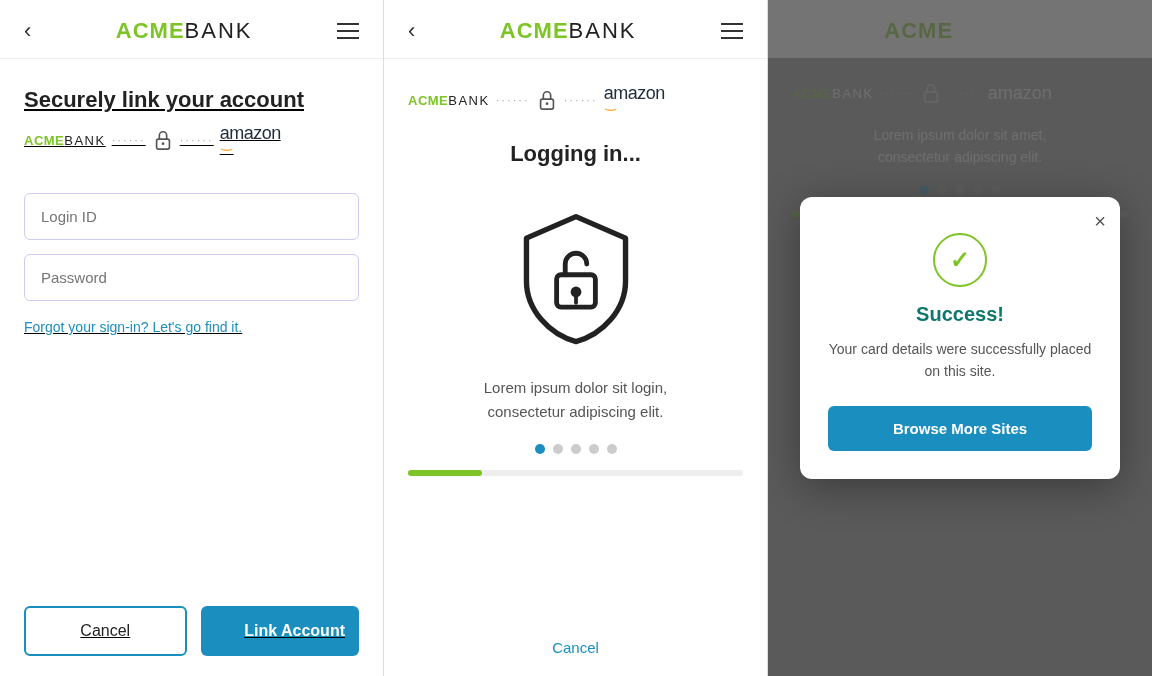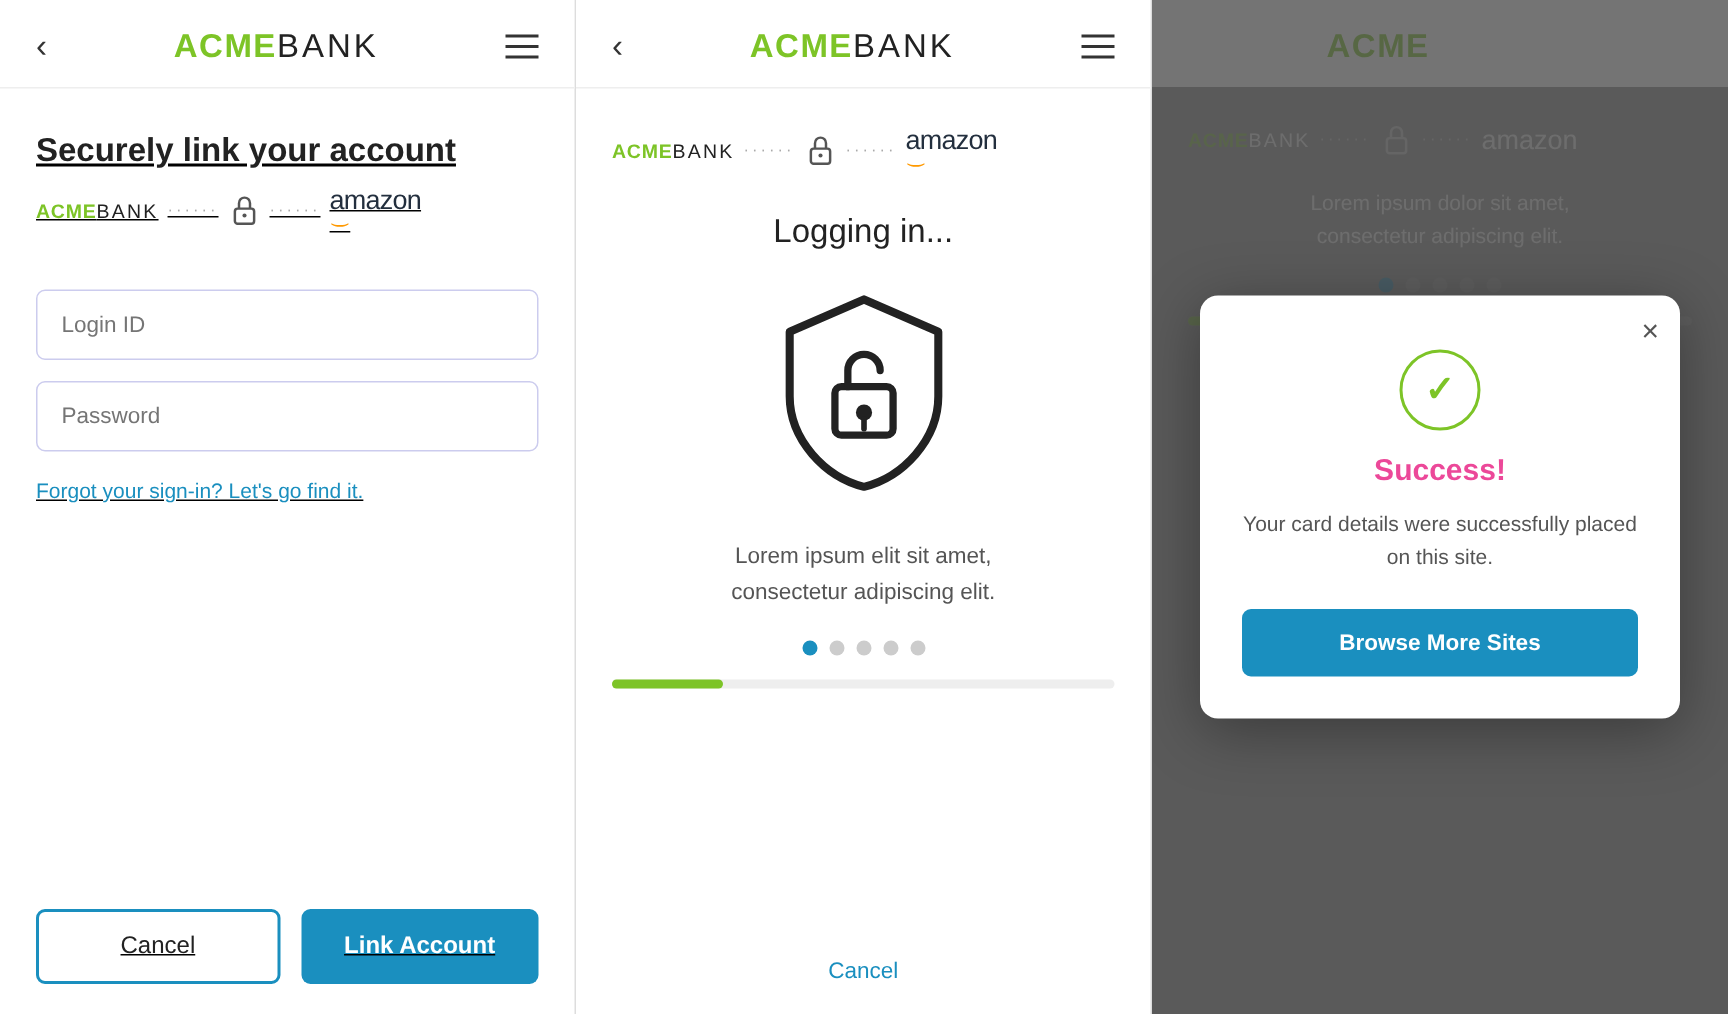--- a/index.html
+++ b/index.html
@@ -228,20 +228,21 @@
     .btn-link {
       flex: 1;
       padding: 14px;
       border: none;
       border-radius: 6px;
       background: #1a8fbf;
       color: #fff;
       font-size: 16px;
       font-weight: 600;
       cursor: pointer;
+      text-align: right;
     }
 
     
     .p2-content {
       padding: 24px 24px 20px 24px;
       flex: 1;
       display: flex;
       flex-direction: column;
       align-items: center;
     }
@@ -249,23 +250,23 @@
     .p2-connection-row {
       display: flex;
       align-items: center;
       gap: 6px;
       margin-bottom: 24px;
       align-self: flex-start;
     }
 
     .p2-login-title {
       font-size: 22px;
-      font-weight: 400;
+      font-weight: 700;
       color: #222;
-      margin-bottom: 24px;
+      margin-bottom: 41px;
     }
 
     
     .shield-wrap {
       width: 140px;
       height: 140px;
       margin-bottom: 28px;
     }
 
     .p2-lorem {
@@ -384,21 +385,21 @@
 
     .modal-check {
       color: #7dc427;
       font-size: 24px;
       font-weight: 700;
     }
 
     .modal-title {
       font-size: 20px;
       font-weight: 600;
-      color: #ec4899;
+      color: #0f766e;
       margin-bottom: 12px;
     }
 
     .modal-body {
       font-size: 14px;
       color: #555;
       text-align: center;
       line-height: 1.6;
       margin-bottom: 24px;
     }
@@ -515,21 +516,21 @@
     <div class="p2-login-title">Logging in...</div>
 
     <svg class="shield-wrap" viewBox="0 0 120 130" fill="none">
       <path d="M60 8 L106 28 L106 68 C106 95 84 118 60 124 C36 118 14 95 14 68 L14 28 Z" fill="none" stroke="#222" stroke-width="5" stroke-linejoin="round"></path>
       <rect x="42" y="62" width="36" height="30" rx="4" stroke="#222" stroke-width="4.5" fill="none"></rect>
       <path d="M50 62 V52 A10 10 0 0 1 70 52" stroke="#222" stroke-width="4.5" stroke-linecap="round" fill="none"></path>
       <circle cx="60" cy="78" r="5" fill="#222"></circle>
       <line x1="60" y1="82" x2="60" y2="88" stroke="#222" stroke-width="3.5" stroke-linecap="round"></line>
     </svg>
 
-    <div class="p2-lorem" style="white-space:pre-line;">Lorem ipsum elit sit amet,
+    <div class="p2-lorem" style="white-space:pre-line;">Lorem ipsum dolor sit login,
 consectetur adipiscing elit.</div>
 
     <div class="dots-indicator">
       <div class="dot active"></div>
       <div class="dot"></div>
       <div class="dot"></div>
       <div class="dot"></div>
       <div class="dot"></div>
     </div>
 

